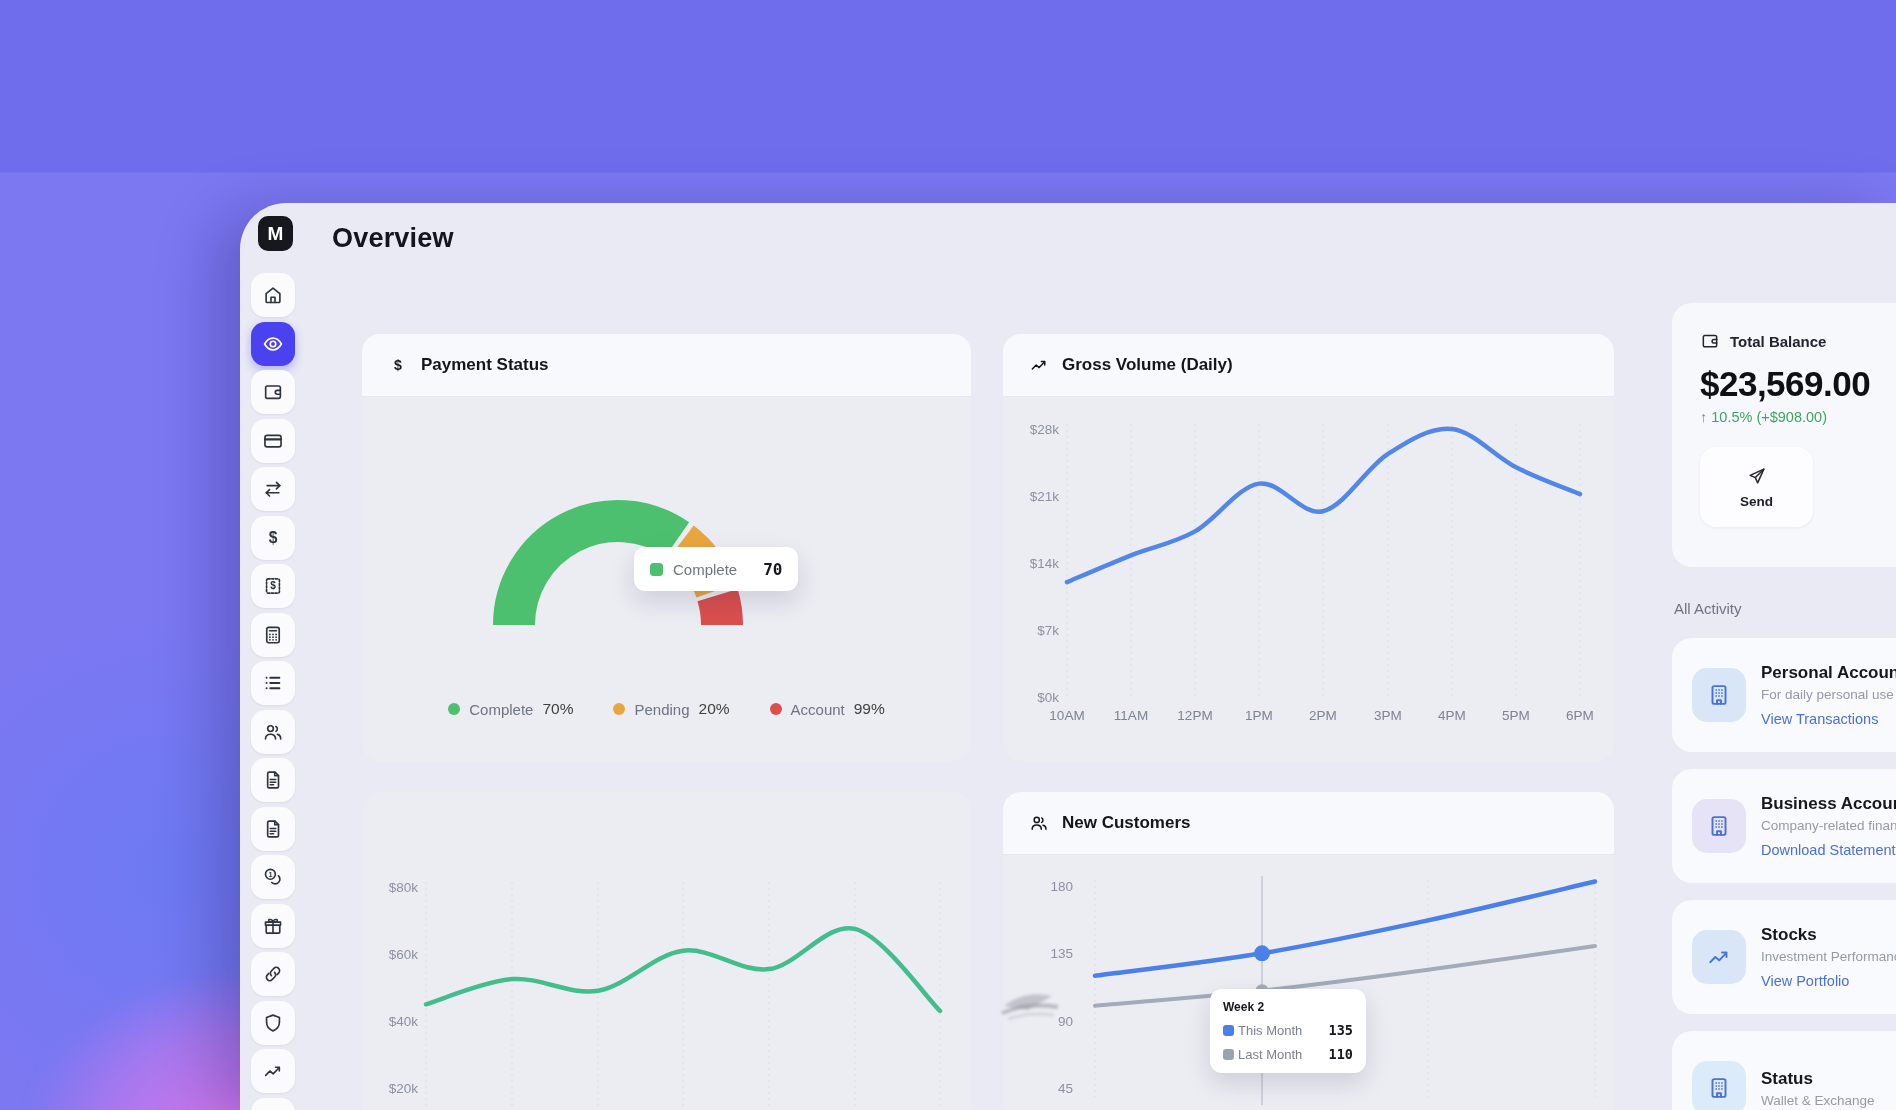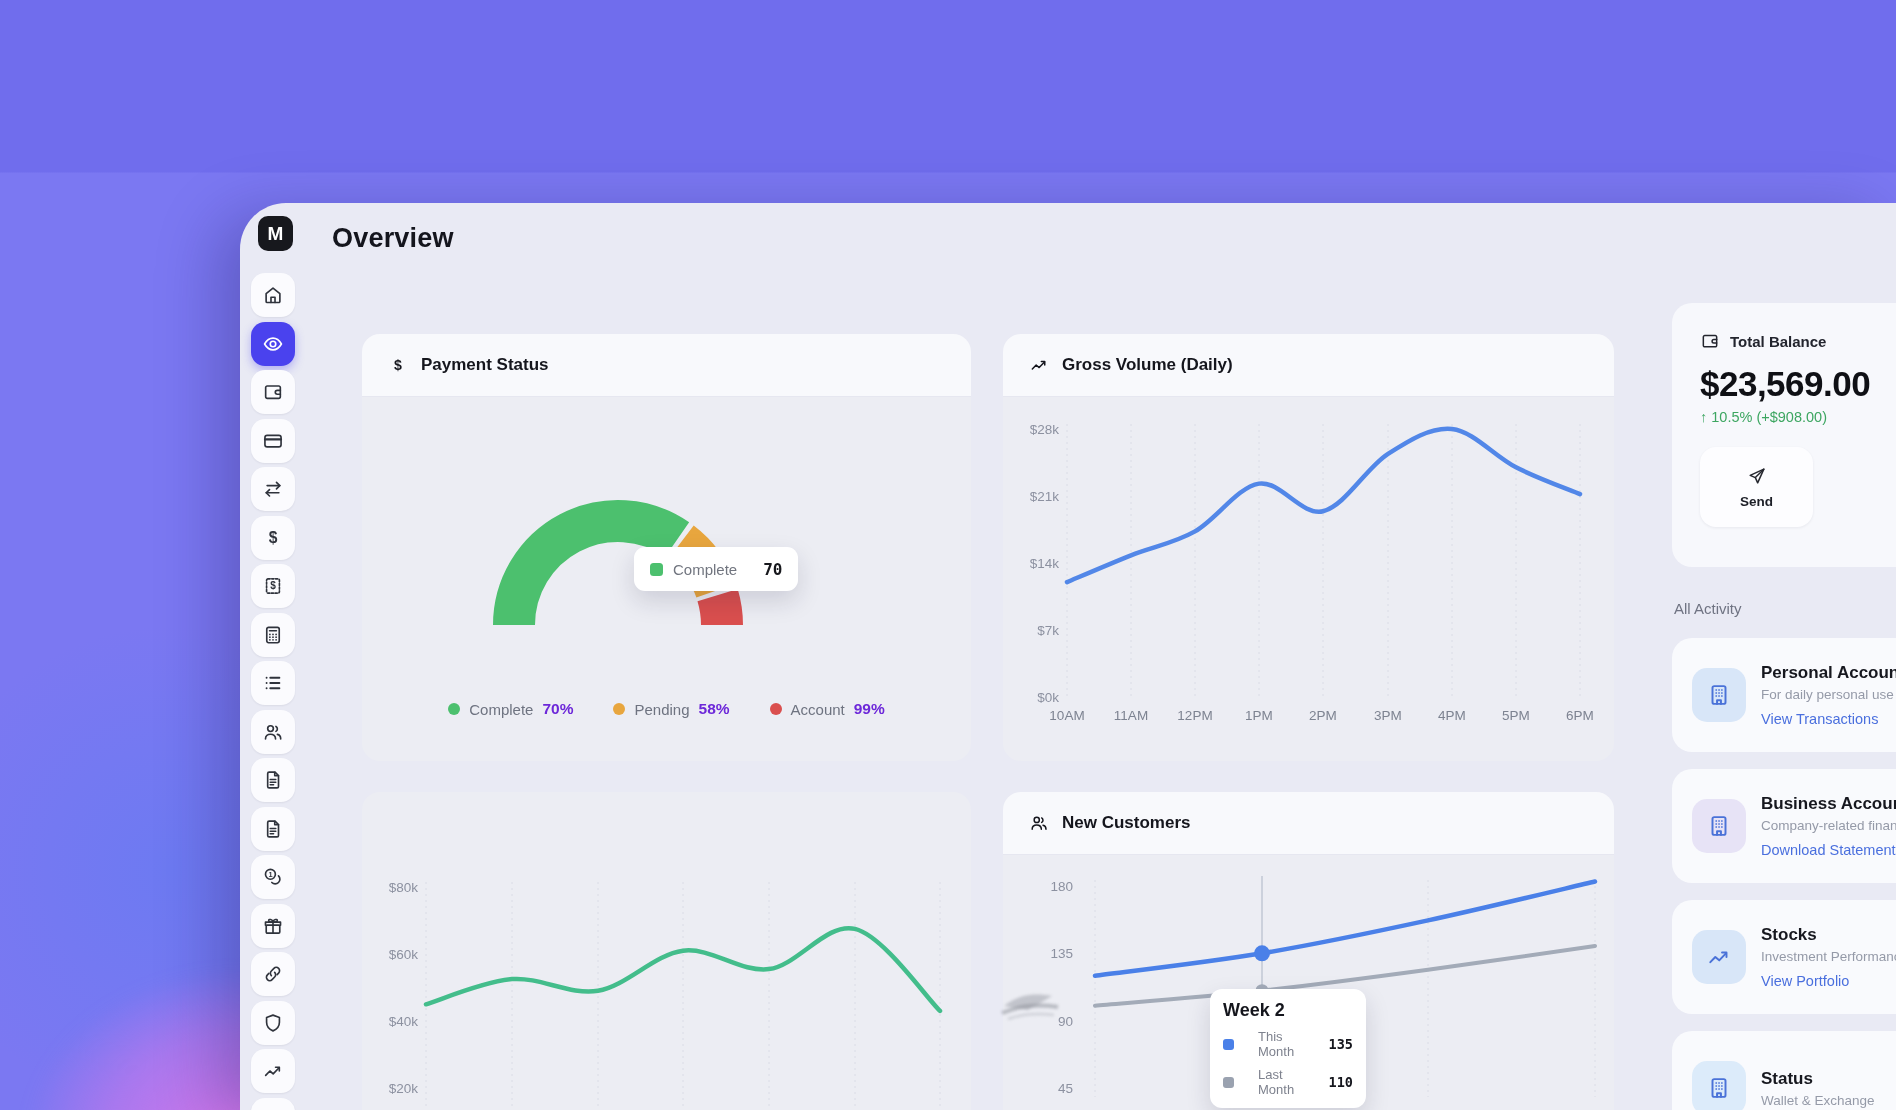--- a/index.html
+++ b/index.html
@@ -32,25 +32,25 @@
   .hicon{width:20px;height:20px;color:#15161d;display:flex;}
   .hicon svg{width:20px;height:20px;}
   .gauge-tip{position:absolute;left:272px;top:213px;height:44px;padding:0 16px;background:#fff;border-radius:11px;
     box-shadow:0 10px 24px rgba(25,28,60,.15);display:flex;align-items:center;gap:10px;z-index:3;}
   .sq{width:13px;height:13px;border-radius:3.5px;display:inline-block;}
   .tip-label{font-size:15px;color:#71757f;}
   .tip-val{font-size:16px;font-weight:700;color:#17181d;margin-left:16px;font-family:"DejaVu Sans Mono",monospace;}
   .legend{position:absolute;left:0;right:0;top:366px;display:flex;justify-content:center;gap:40px;align-items:center;z-index:2;}
   .leg-item{display:flex;align-items:center;gap:9px;font-size:15px;color:#6e7380;}
   .leg-dot{width:12px;height:12px;border-radius:50%;flex:none;}
-  .leg-val{font-weight:700;color:#6d28d9;font-size:15.5px;}
+  .leg-val{font-weight:400;color:#404040;font-size:15.5px;}
   .week-tip{position:absolute;left:207px;top:197px;width:130px;background:#fff;border-radius:12px;
     box-shadow:0 10px 24px rgba(25,28,60,.15);padding:11px 13px;z-index:3;}
-  .wt-title{font-size:18px;font-weight:700;color:#15161d;}
-  .wt-row{display:flex;align-items:center;gap:24px;margin-top:8px;font-size:13px;color:#7e828e;}
+  .wt-title{font-size:12px;font-weight:700;color:#15161d;}
+  .wt-row{display:flex;align-items:center;gap:4px;margin-top:8px;font-size:13px;color:#7e828e;}
   .wt-sq{width:11px;height:11px;border-radius:3px;flex:none;}
   .wt-val{font-weight:700;color:#15161d;margin-left:auto;font-size:13.5px;font-family:"DejaVu Sans Mono",monospace;}
   
   .rpanel{position:absolute;left:1432px;top:100px;width:310px;}
   .balance-card{background:#f7f8fc;border-radius:20px;padding:24px 28px;height:264px;box-sizing:border-box;}
   .tb-row{display:flex;align-items:center;gap:10px;color:#23252e;font-size:15px;font-weight:600;margin-top:4px;}
   .tb-row svg{width:20px;height:20px;color:#23252e;}
   .tb-amount{font-size:35px;font-weight:800;color:#0f1015;margin-top:13px;letter-spacing:-.5px;white-space:nowrap;}
   .tb-change{font-size:14.5px;margin-top:5px;color:#3da661;white-space:nowrap;}
   .tb-actions{display:flex;gap:12px;margin-top:22px;}
@@ -271,21 +271,21 @@
       </div>
       <div class="legend" id="payment-legend">
           <div class="leg-item">
             <span class="leg-dot" style="background: rgb(76, 192, 110);"></span>
             <span>Complete</span>
             <span class="leg-val">70%</span>
           </div>
           <div class="leg-item">
             <span class="leg-dot" style="background: rgb(232, 166, 62);"></span>
             <span>Pending</span>
-            <span class="leg-val">58%</span>
+            <span class="leg-val">20%</span>
           </div>
           <div class="leg-item">
             <span class="leg-dot" style="background: rgb(218, 79, 78);"></span>
             <span>Account</span>
             <span class="leg-val">99%</span>
           </div>
         </div>
     </section>
 
     <section class="card" style="left:763px;top:131px;width:611px;height:427px">

